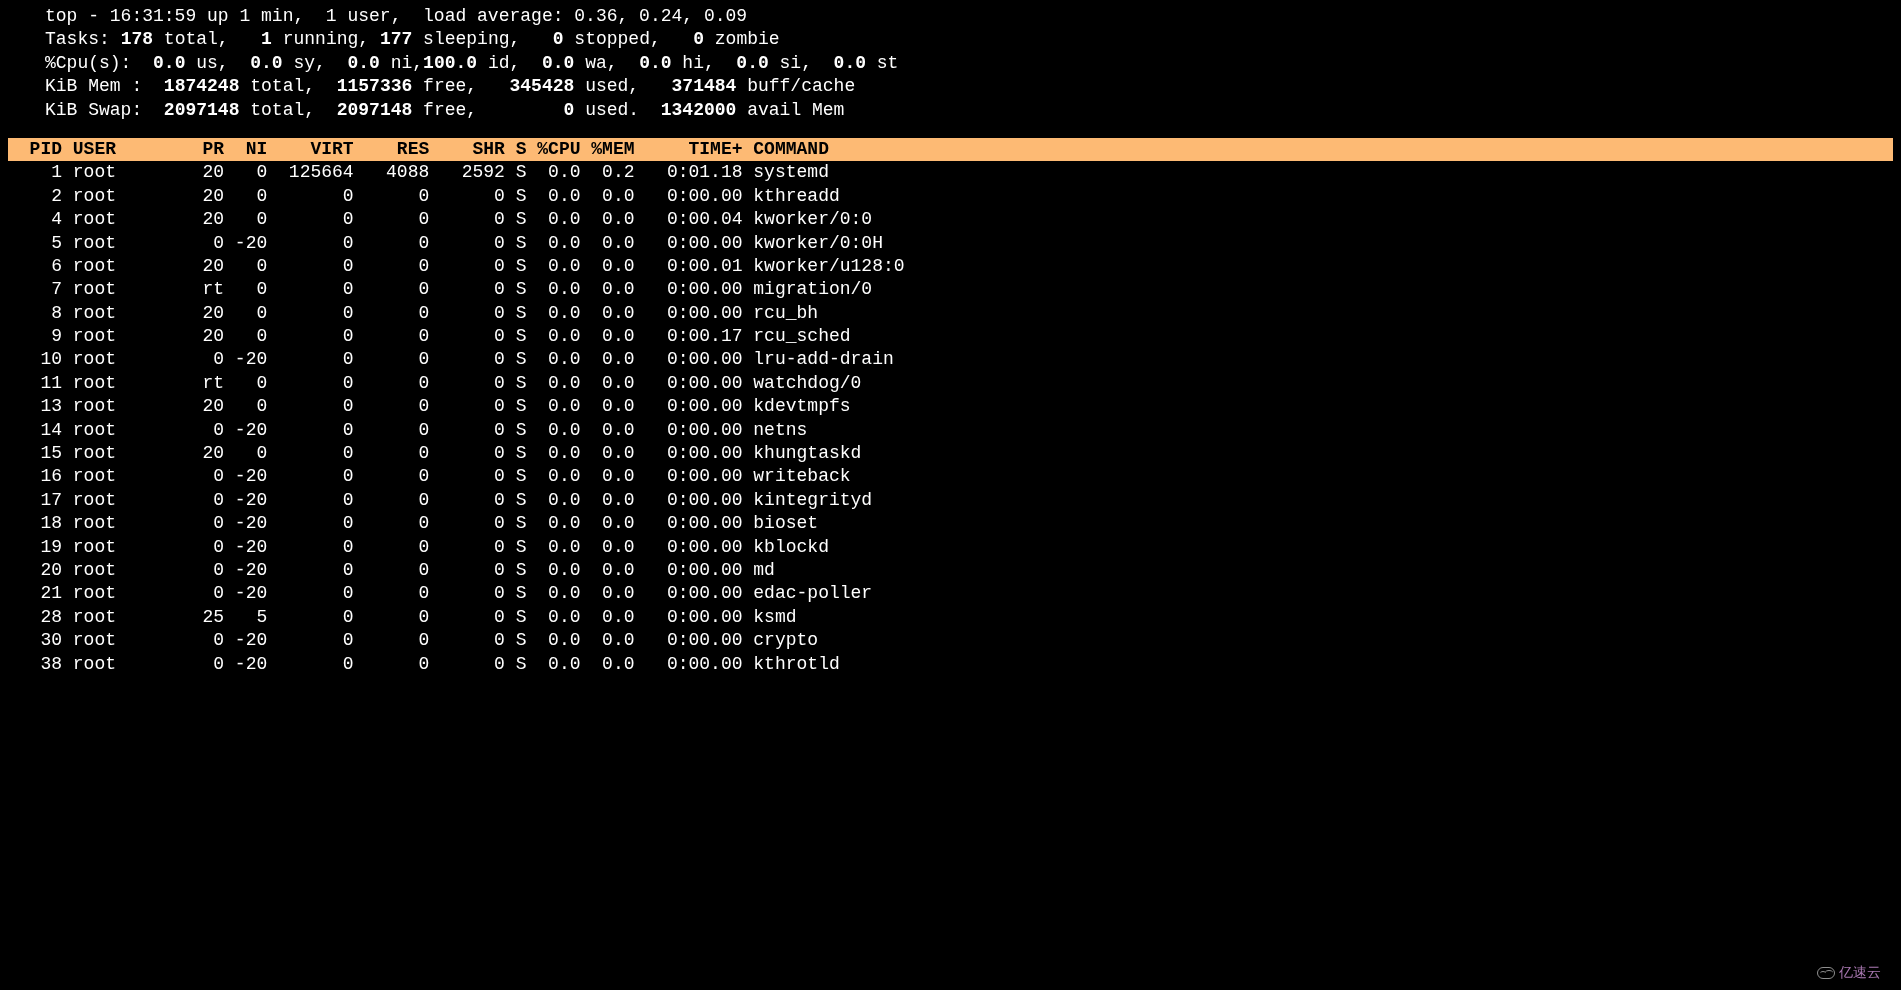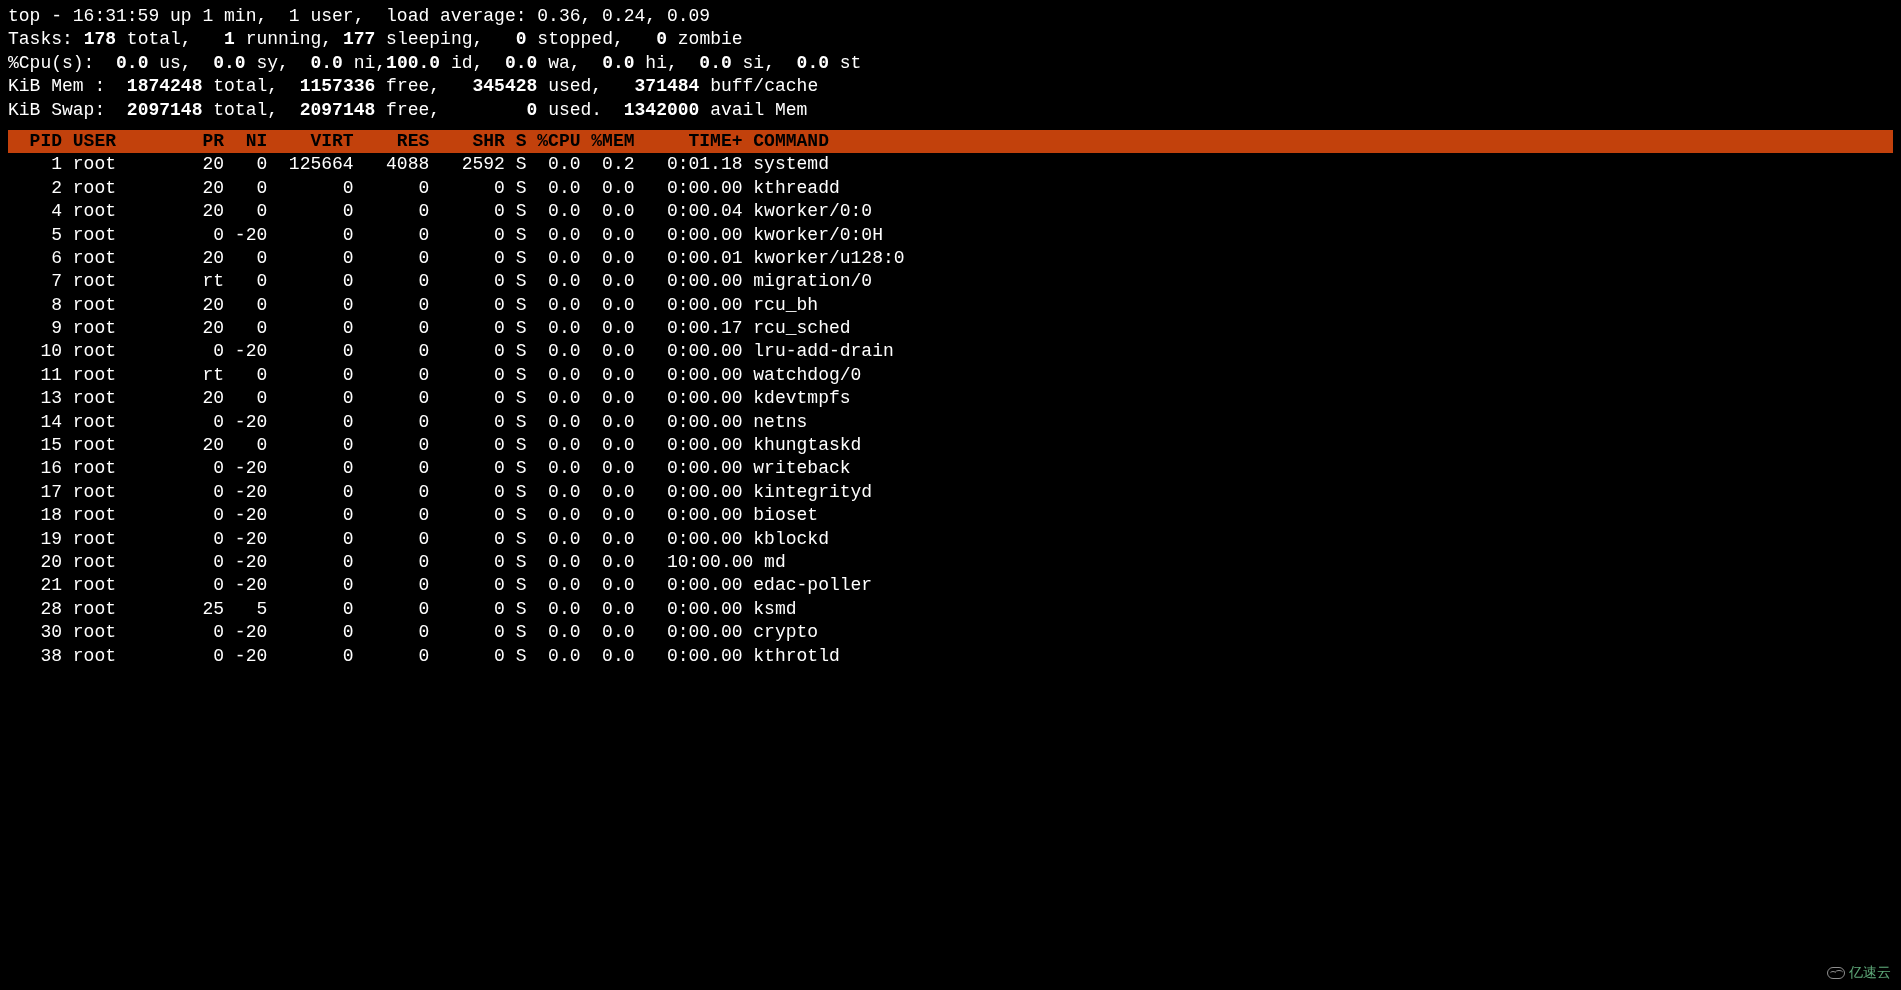--- a/index.html
+++ b/index.html
@@ -9,34 +9,34 @@
       font-family: "Consolas", "Monaco", "Courier New", monospace;
       font-size: 18px;
       line-height: 1.3;
       padding: 5px 8px;
       width: 1901px;
       height: 990px;
       overflow: hidden;
       position: relative;
     }
     .bold { font-weight: bold; text-align: right; }
-    .summary-line { white-space: pre; }
+    .summary-line { white-space: pre; margin-left: 37px; }
     .header-row {
-      background: #c2410c;
+      background: #fdba74;
       color: #000;
       white-space: pre;
       font-weight: bold;
-      margin-top: 8px;
+      margin-top: 16px;
     }
     .process-row { white-space: pre; }
     .watermark {
       position: absolute;
       bottom: 8px;
-      right: 10px;
-      color: #86efac;
+      right: 20px;
+      color: #f0abfc;
       font-size: 14px;
       opacity: 0.7;
       display: flex;
       align-items: center;
       gap: 4px;
     }
     .watermark-icon {
       width: 18px;
       height: 12px;
       border: 1px solid #ccc;
@@ -81,21 +81,21 @@
     <div class="process-row">    9 root        20   0       0      0      0 S  0.0  0.0   0:00.17 rcu_sched</div>
     <div class="process-row">   10 root         0 -20       0      0      0 S  0.0  0.0   0:00.00 lru-add-drain</div>
     <div class="process-row">   11 root        rt   0       0      0      0 S  0.0  0.0   0:00.00 watchdog/0</div>
     <div class="process-row">   13 root        20   0       0      0      0 S  0.0  0.0   0:00.00 kdevtmpfs</div>
     <div class="process-row">   14 root         0 -20       0      0      0 S  0.0  0.0   0:00.00 netns</div>
     <div class="process-row">   15 root        20   0       0      0      0 S  0.0  0.0   0:00.00 khungtaskd</div>
     <div class="process-row">   16 root         0 -20       0      0      0 S  0.0  0.0   0:00.00 writeback</div>
     <div class="process-row">   17 root         0 -20       0      0      0 S  0.0  0.0   0:00.00 kintegrityd</div>
     <div class="process-row">   18 root         0 -20       0      0      0 S  0.0  0.0   0:00.00 bioset</div>
     <div class="process-row">   19 root         0 -20       0      0      0 S  0.0  0.0   0:00.00 kblockd</div>
-    <div class="process-row">   20 root         0 -20       0      0      0 S  0.0  0.0   10:00.00 md</div>
+    <div class="process-row">   20 root         0 -20       0      0      0 S  0.0  0.0   0:00.00 md</div>
     <div class="process-row">   21 root         0 -20       0      0      0 S  0.0  0.0   0:00.00 edac-poller</div>
     <div class="process-row">   28 root        25   5       0      0      0 S  0.0  0.0   0:00.00 ksmd</div>
     <div class="process-row">   30 root         0 -20       0      0      0 S  0.0  0.0   0:00.00 crypto</div>
     <div class="process-row">   38 root         0 -20       0      0      0 S  0.0  0.0   0:00.00 kthrotld</div>
   </div>
 
 <div class="watermark">
   <span class="watermark-icon"></span>
   <span>亿速云</span>
 </div>

